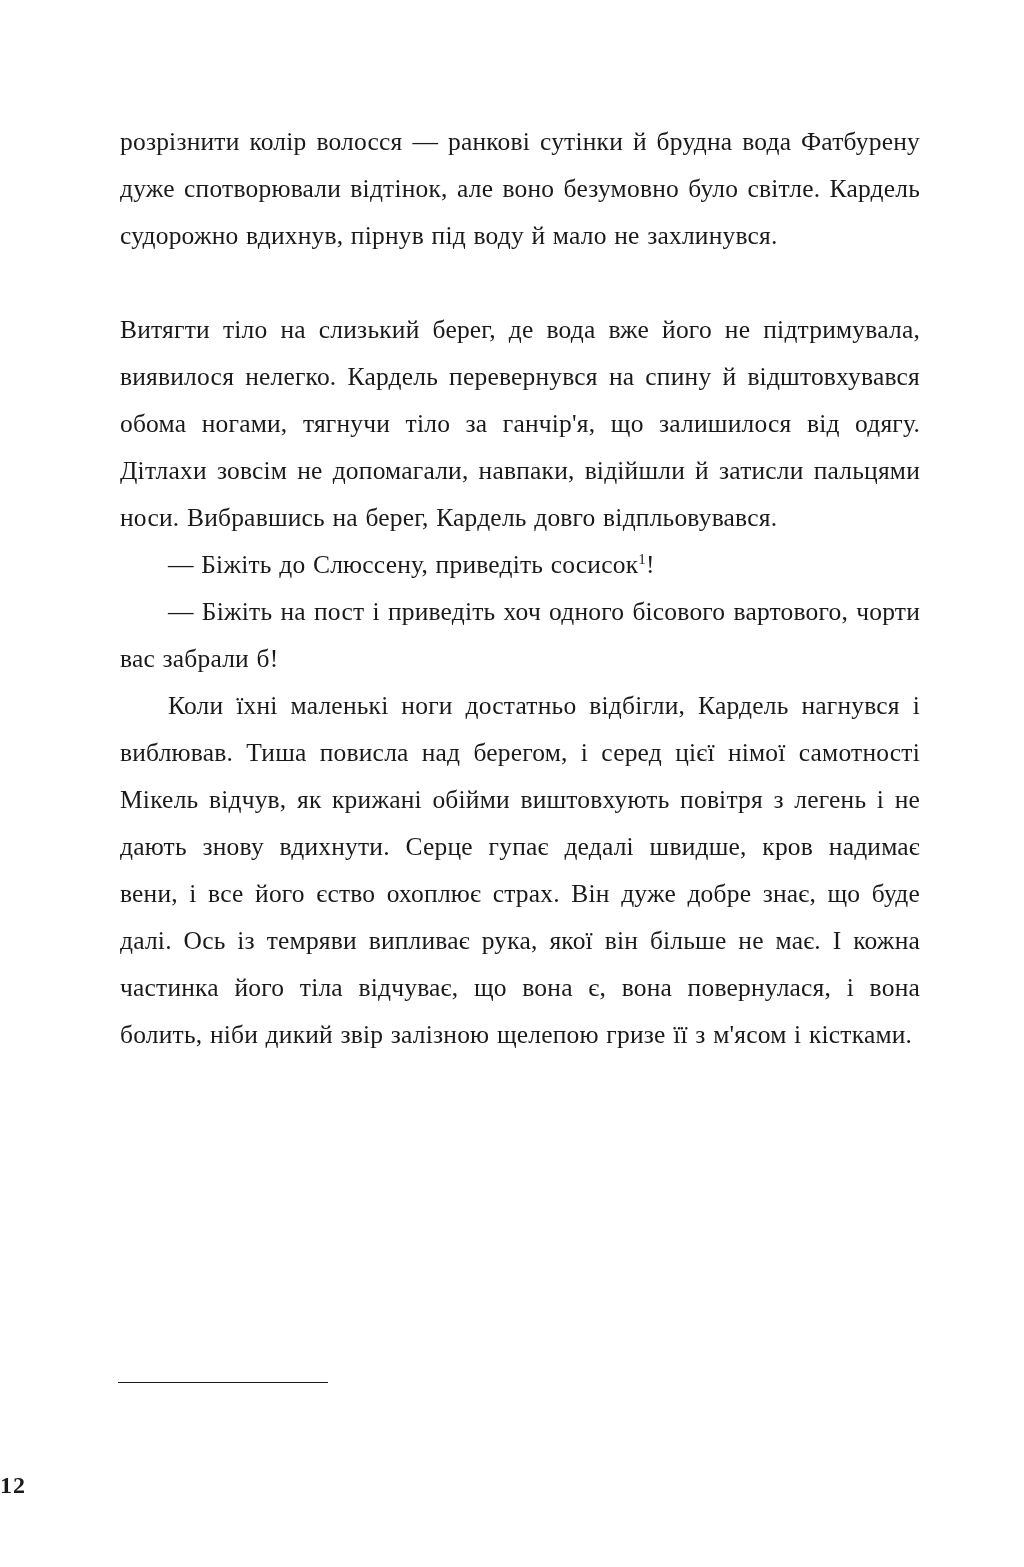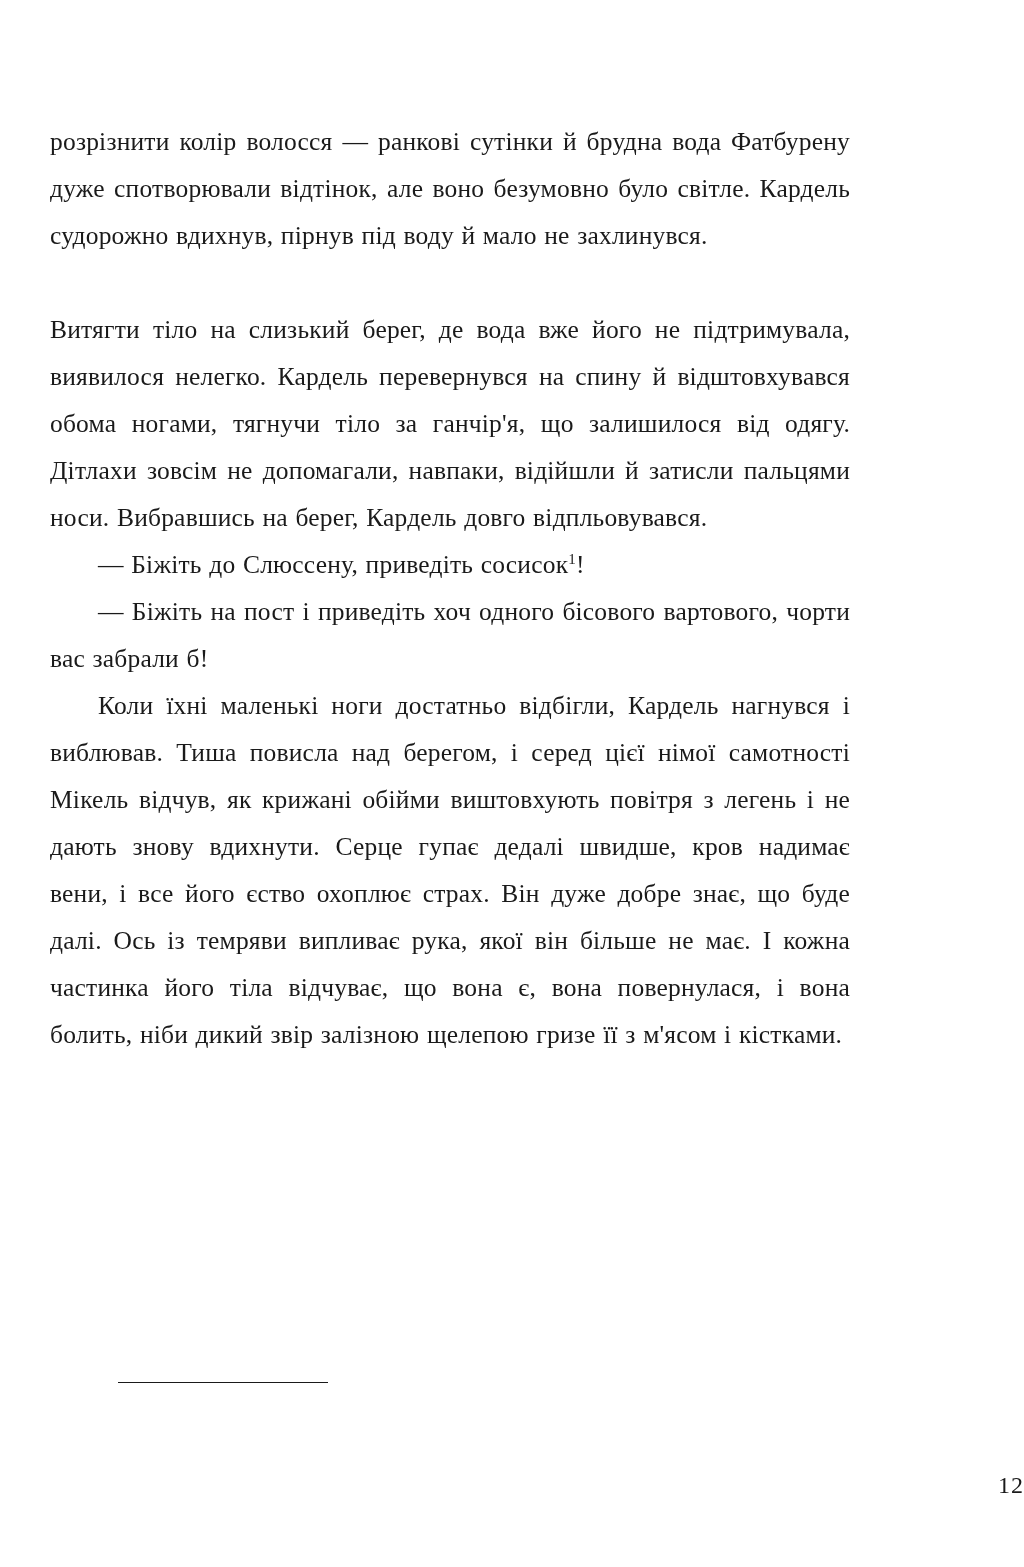--- a/index.html
+++ b/index.html
@@ -14,21 +14,21 @@
     font-family: "Liberation Serif", serif;
     color: #1a1a1a;
     overflow: hidden;
   }
   .page {
     position: absolute;
     left: 0; top: 0;
     width: 1024px;
     height: 1567px;
     box-sizing: border-box;
-    padding: 118px 112px 0 50px;
+    padding: 118px 112px 0 120px;
     border-radius: 26px;
   }
   .textblock {
     width: 800px;
   }
   p.para {
     margin: 0;
     font-size: 25.5px;
     line-height: 47px;
     text-align: justify;
@@ -71,23 +71,24 @@
     font-size: 13px;
     vertical-align: super;
     line-height: 0;
     margin-right: 14px;
   }
   .page-number {
     position: absolute;
     left: 0;
     top: 1472px;
     width: 1024px;
-    text-align: right;
+    text-align: left;
     font-size: 24px;
     letter-spacing: 1px;
+    font-weight: bold;
   }
 </style>
 </head>
 <body>
 
 <div class="page">
   <div class="textblock">
 
     <p class="para">розрізнити колір волосся — ранкові сутінки й брудна вода Фатбурену дуже спотворювали відтінок, але воно безумовно було світле. Кардель судорожно вдихнув, пірнув під воду й мало не захлинувся.</p>
 

